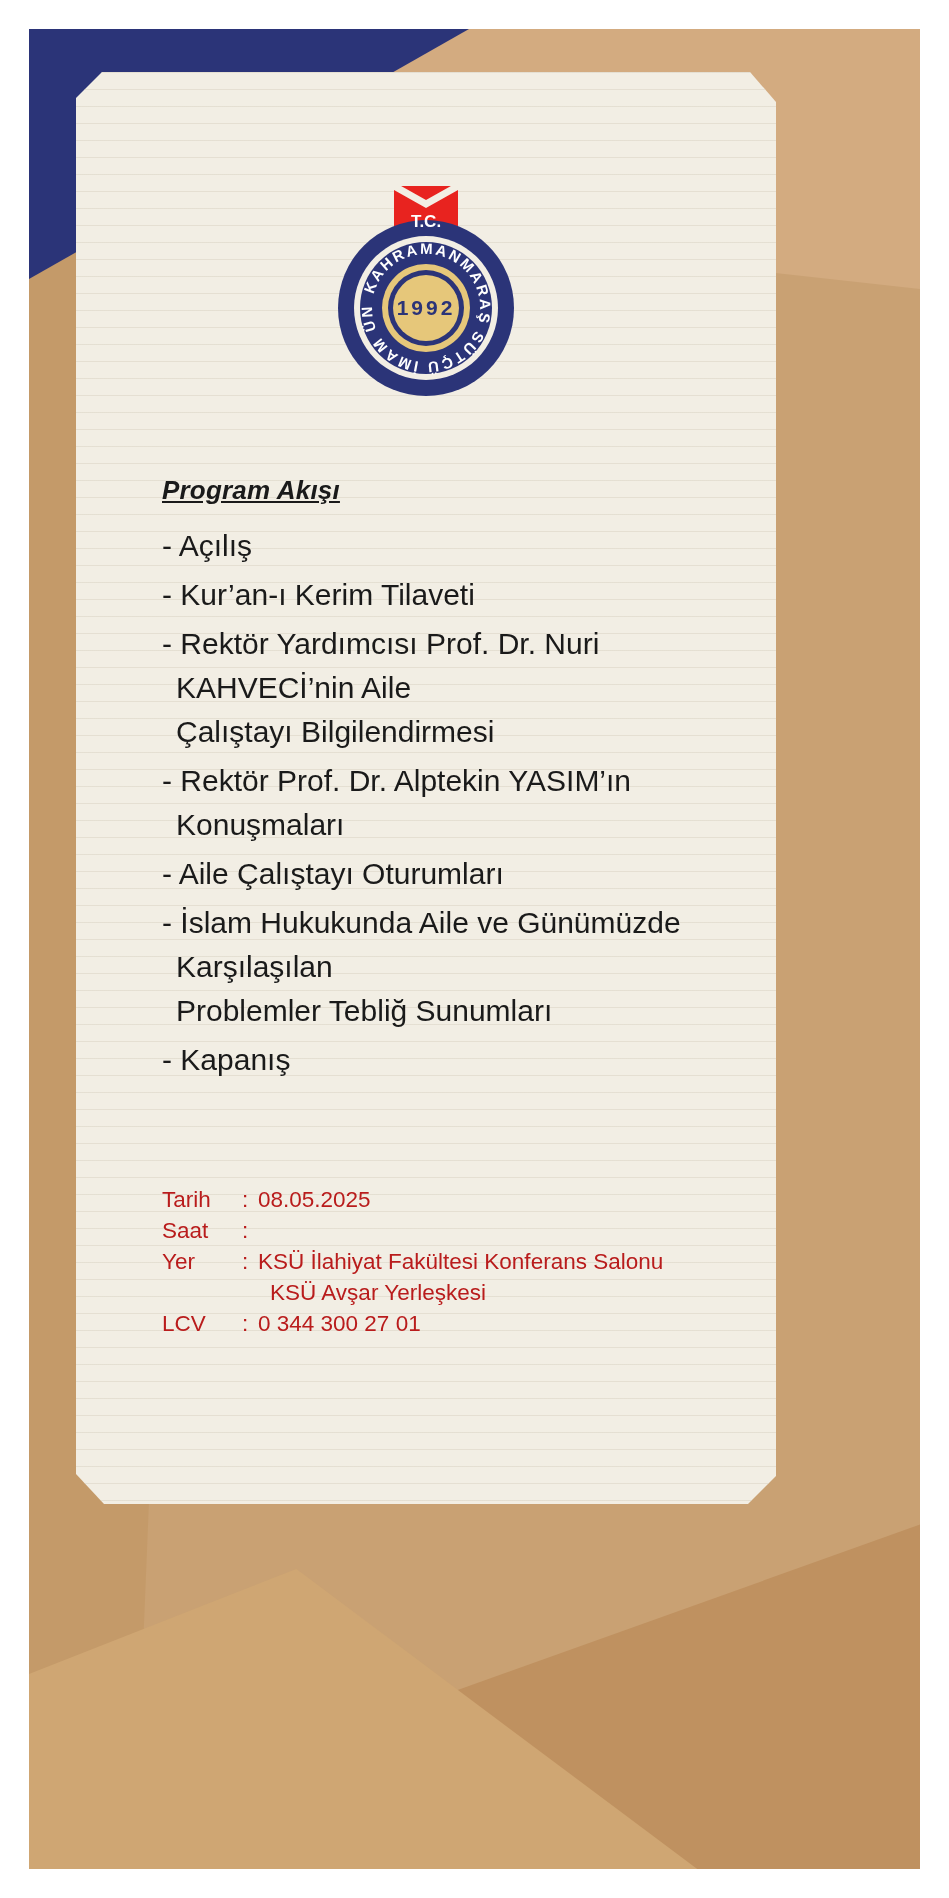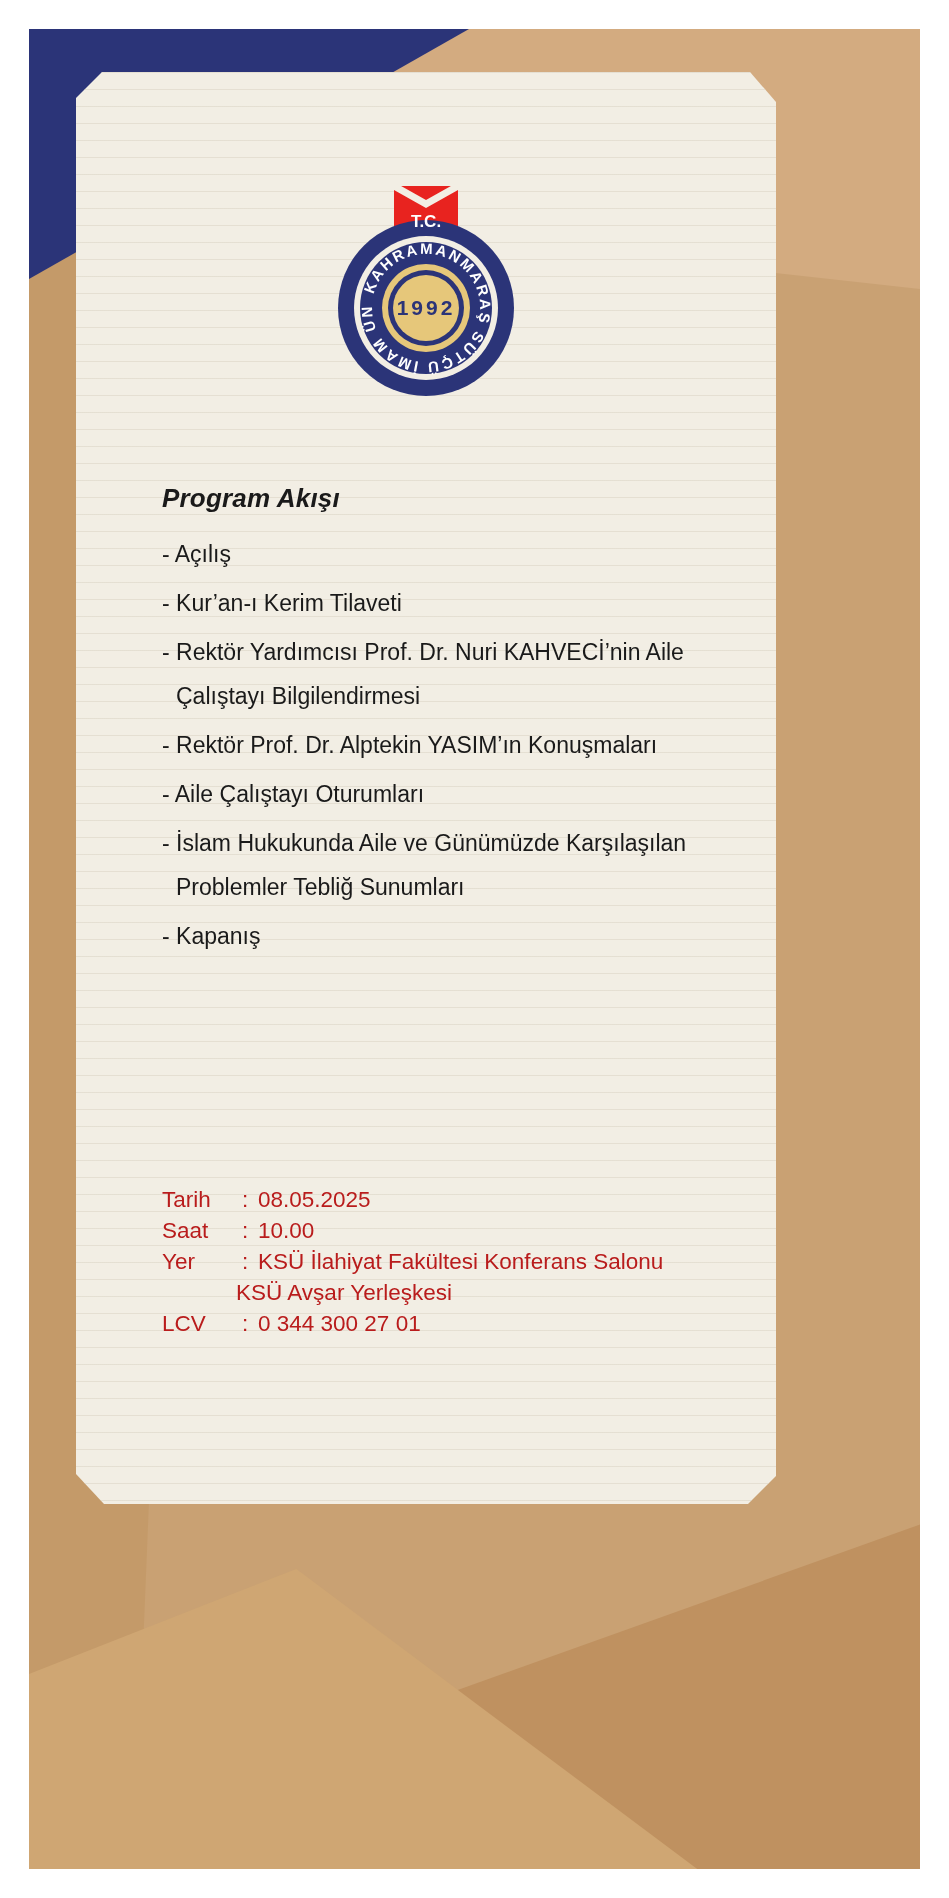--- a/index.html
+++ b/index.html
@@ -117,30 +117,31 @@
     left: 12px;
     top: 395px;
     width: 676px;
     padding: 0 0 0 0;
   }
   .program-title {
     font-size: 26px;
     font-weight: bold;
     font-style: italic;
     color: #1a1a1a;
-    margin: 16px 0 18px 74px;
+    text-decoration: underline;
+    margin: 8px 0 18px 74px;
     letter-spacing: 0.2px;
   }
   .program-list {
     list-style: none;
     margin: 0;
     padding: 0 0 0 74px;
   }
   .program-list li {
-    font-size: 23px;
+    font-size: 30px;
     line-height: 44px;
     color: #1a1a1a;
     margin: 0 0 5px 0;
     text-indent: -14px;
     padding-left: 14px;
     white-space: pre-line;
   }
 
   .details {
     position: absolute;
@@ -159,21 +160,21 @@
   }
   .details-sep {
     width: 16px;
     flex: 0 0 16px;
   }
   .details-value {
     flex: 1 1 auto;
     white-space: pre-line;
   }
   .details-cont {
-    margin-left: 74px;
+    margin-left: 108px;
   }
 </style>
 </head>
 <body>
 
 <div class="poster">
 
   <div class="bg-tan"></div>
   <div class="tan-shape-top"></div>
   <div class="tan-shape-left"></div>
@@ -228,21 +229,20 @@
 
     <div class="details">
       <div class="details-row">
         <span class="details-label">Tarih</span>
         <span class="details-sep">:</span>
         <span class="details-value">08.05.2025</span>
       </div>
       <div class="details-row">
         <span class="details-label">Saat</span>
         <span class="details-sep">:</span>
-        <span class="details-value">10.00</span>
       </div>
       <div class="details-row">
         <span class="details-label">Yer</span>
         <span class="details-sep">:</span>
         <span class="details-value">KSÜ İlahiyat Fakültesi Konferans Salonu</span>
       </div>
       <div class="details-row">
         <span class="details-cont">KSÜ Avşar Yerleşkesi</span>
       </div>
       <div class="details-row">

